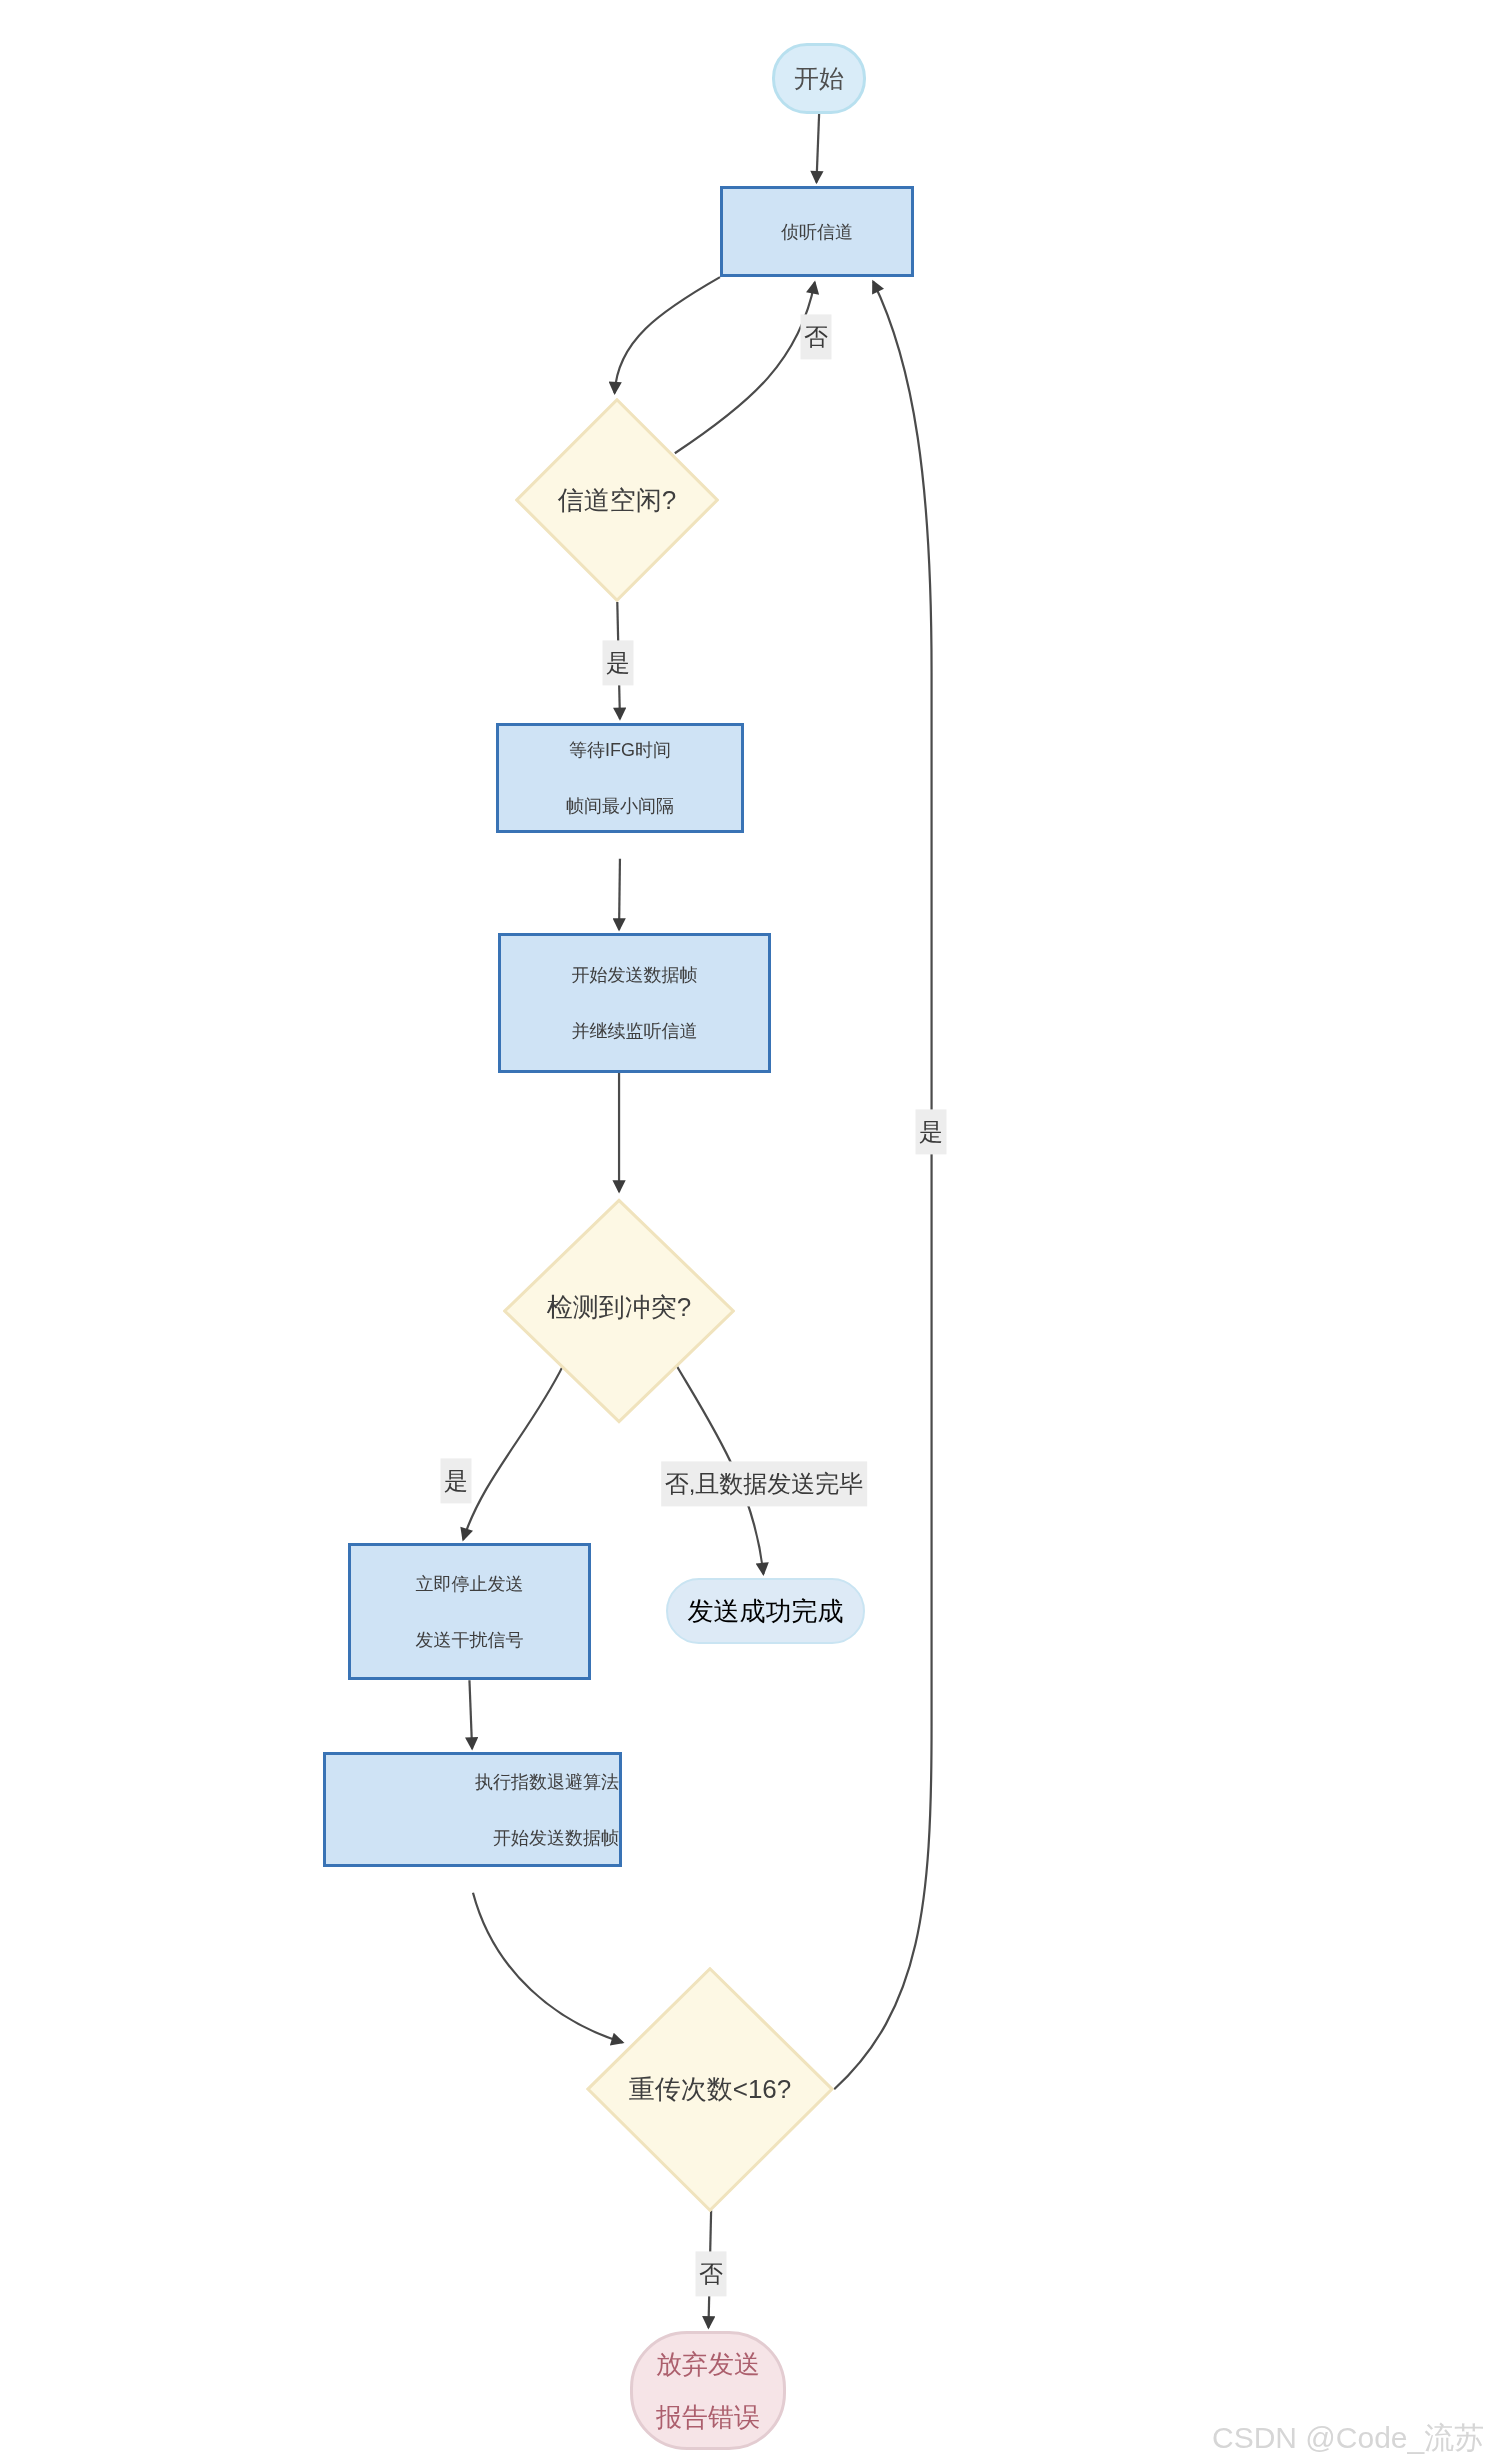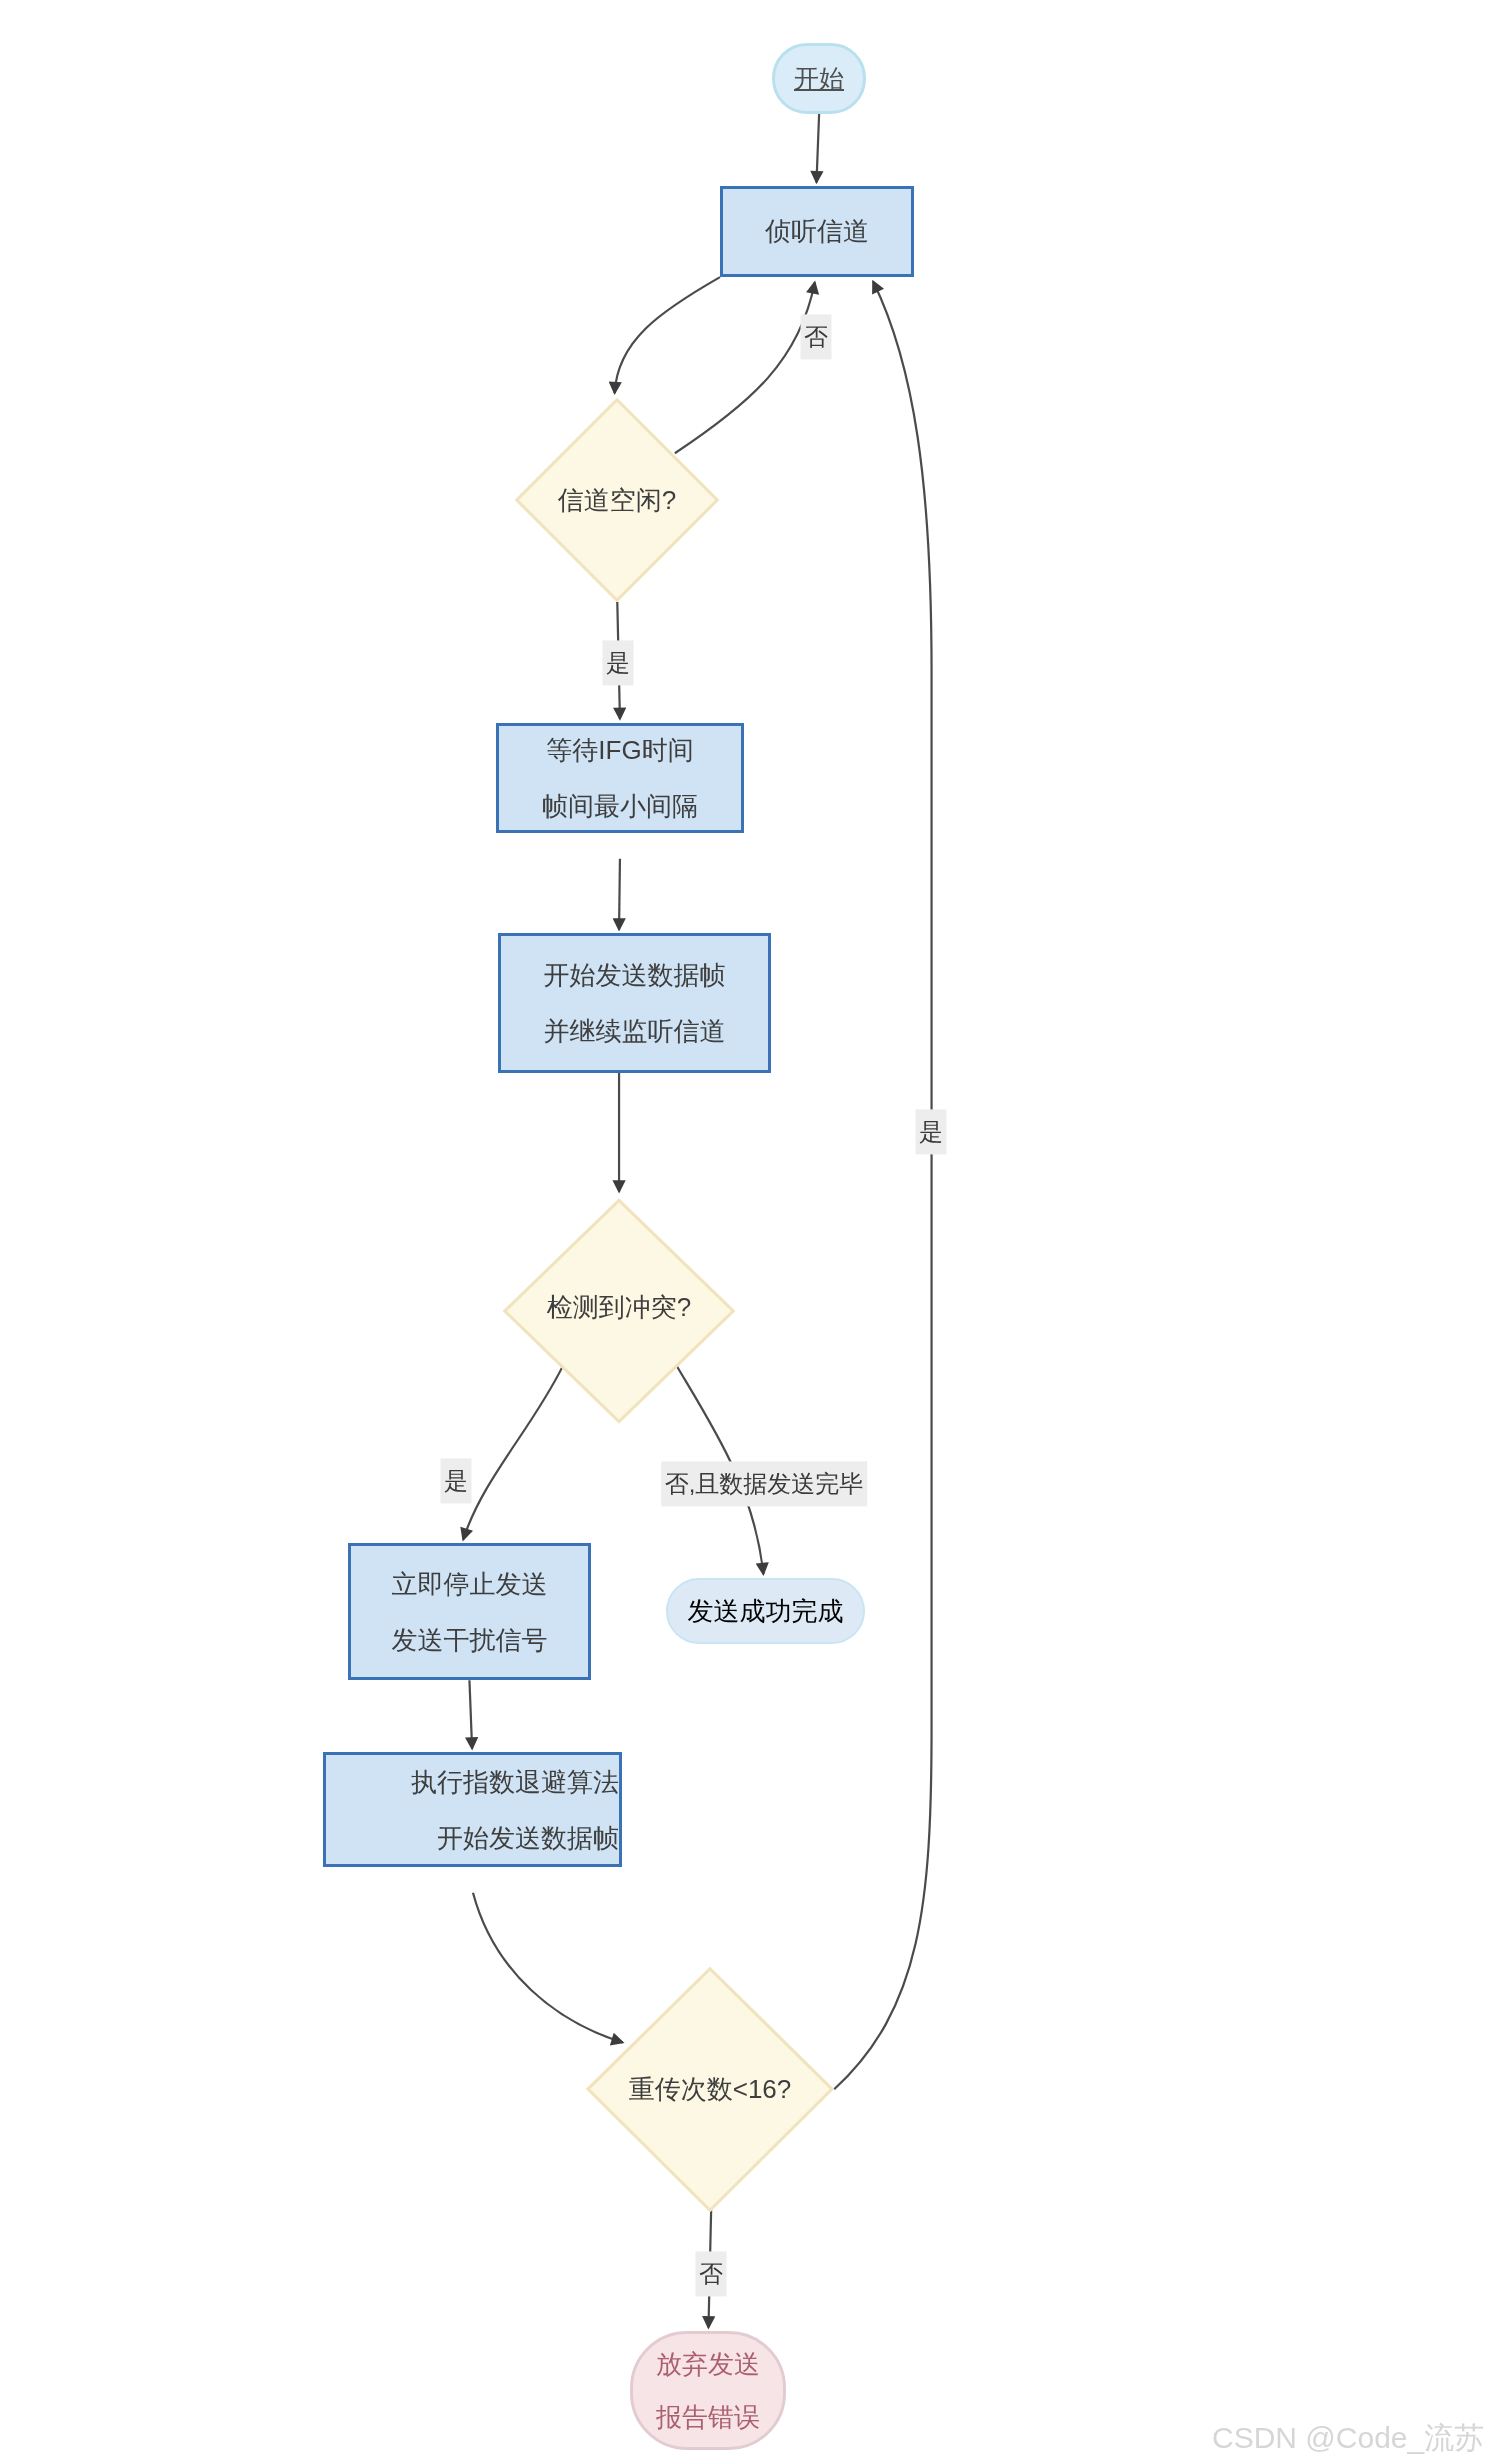--- a/index.html
+++ b/index.html
@@ -1,21 +1,21 @@
 <!DOCTYPE html>
 <html style="font-size:14px"><head>
 <meta charset="utf-8">
 <style>
   html,body{margin:0;padding:0;background:#ffffff;}
   body{font-family:"Liberation Sans","DejaVu Sans",sans-serif;}
   #canvas{position:relative;width:1486px;height:2462px;background:#ffffff;overflow:hidden;}
   #edges{position:absolute;left:0;top:0;z-index:1;}
   .node{position:absolute;display:flex;flex-direction:column;align-items:center;justify-content:center;
         text-align:center;z-index:2;box-sizing:border-box;}
-  .rect{background:#cfe3f5;border:3.5px solid #3973b5;color:#3e3e3e;font-size:26px;}
+  .rect{background:#cfe3f5;border:3.5px solid #3973b5;color:#3e3e3e;font-size:18px;}
   .rect .line{display:block;line-height:56px;white-space:nowrap;}
   .stadium-start{background:#d9ecf8;border:3.5px solid #b8e0ef;border-radius:35px;color:#4f4f4f;font-size:25px;}
   .stadium-success{background:#ddeaf6;border:2.7px solid #c9e4f2;border-radius:34px;color:#000000;font-size:26px;}
   .stadium-abort{background:#f6e4e7;border:3.5px solid #e3ccd1;border-radius:57px;color:#ac5f6d;font-size:26px;}
   .stadium-abort .line{display:block;line-height:53px;white-space:nowrap;}
   .diamond{color:#3e3e3e;font-size:26px;}
   .diamond svg{position:absolute;left:0;top:0;}
   .diamond .dlabel{position:relative;z-index:1;white-space:nowrap;}
   .edge-label{position:absolute;transform:translate(-50%,-50%);background:#ededed;color:#3a3a3a;
               font-size:24px;line-height:1;padding:10.6px 3.5px;z-index:3;white-space:nowrap;}
@@ -42,21 +42,21 @@
       <path marker-end="url(#arrow)" d="M 699 1212 L 699 1346"></path>
       <path marker-end="url(#arrow)" d="M 636 1542 C 600 1615 545 1670 523 1739"></path>
       <path marker-end="url(#arrow)" d="M 763 1541 C 805 1612 852 1682 862 1778"></path>
       <path marker-end="url(#arrow)" d="M 530 1898 L 533 1975"></path>
       <path marker-end="url(#arrow)" d="M 534 2138 C 558 2228 628 2284 703 2307"></path>
       <path marker-end="url(#arrow)" d="M 942 2360 C 1040 2270 1052 2150 1052 1950 L 1052 760 C 1052 545 1032 412 986 318"></path>
       <path marker-end="url(#arrow)" d="M 803 2497 L 800 2629"></path>
     </g>
   </svg>
 
-  <div class="node stadium-start" style="left:772px;top:43px;width:94px;height:71px;text-decoration:underline;">
+  <div class="node stadium-start" style="left:772px;top:43px;width:94px;height:71px;">
     <span>开始</span>
   </div>
 
   <div class="node rect" style="left:720px;top:186px;width:194px;height:91px;">
     <span>侦听信道</span>
   </div>
 
   <div class="node diamond" style="left:515px;top:398px;width:204px;height:204px;">
     <svg width="204" height="204" viewBox="0 0 230 230">
       <polygon points="115,2 228,115 115,228 2,115" fill="#fdf8e4" stroke="#f0e3bd" stroke-width="3.5"></polygon>

